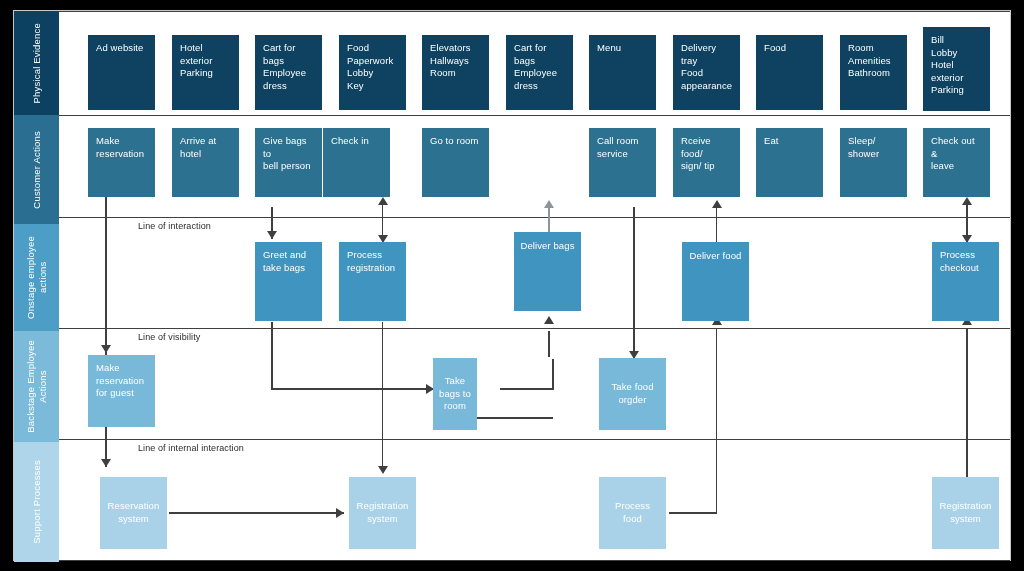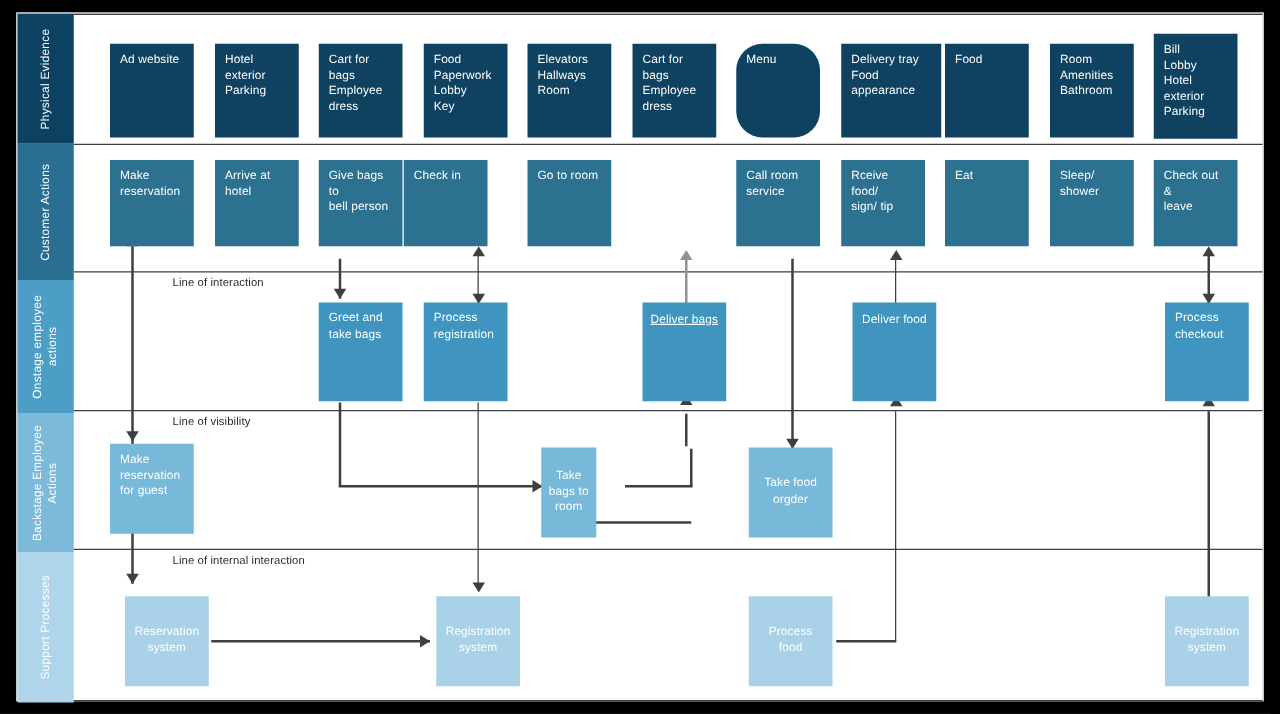--- a/index.html
+++ b/index.html
@@ -188,22 +188,22 @@
   <div class="box" style="left:325px; top:24px; width:67px; height:75px; background:#0e4260;">Food
 Paperwork
 Lobby
 Key</div>
   <div class="box" style="left:408px; top:24px; width:67px; height:75px; background:#0e4260;">Elevators
 Hallways
 Room</div>
   <div class="box" style="left:492px; top:24px; width:67px; height:75px; background:#0e4260;">Cart for bags
 Employee
 dress</div>
-  <div class="box" style="left:575px; top:24px; width:67px; height:75px; background:#0e4260;border-radius:21px;">Menu</div>
-  <div class="box" style="left:659px; top:24px; width:80px; height:75px; background:#0e4260;">Delivery tray
+  <div class="box" style="left:575px; top:24px; width:67px; height:75px; background:#0e4260;">Menu</div>
+  <div class="box" style="left:659px; top:24px; width:67px; height:75px; background:#0e4260;">Delivery tray
 Food
 appearance</div>
   <div class="box" style="left:742px; top:24px; width:67px; height:75px; background:#0e4260;">Food</div>
   <div class="box" style="left:826px; top:24px; width:67px; height:75px; background:#0e4260;">Room
 Amenities
 Bathroom</div>
   <div class="box" style="left:909px; top:16px; width:67px; height:84px; background:#0e4260;">Bill
 Lobby
 Hotel
 exterior
@@ -224,21 +224,21 @@
   <div class="box" style="left:742px; top:117px; width:67px; height:69px; background:#2c718f;">Eat</div>
   <div class="box" style="left:826px; top:117px; width:67px; height:69px; background:#2c718f;">Sleep/
 shower</div>
   <div class="box" style="left:909px; top:117px; width:67px; height:69px; background:#2c718f;">Check out &amp;
 leave</div>
 
   <div class="box" style="left:241px; top:231px; width:67px; height:79px; background:#3f95bf;">Greet and
 take bags</div>
   <div class="box" style="left:325px; top:231px; width:67px; height:79px; background:#3f95bf;">Process
 registration</div>
-  <div class="box center" style="left:500px; top:231px; width:67px; height:79px; background:#3f95bf; align-items:flex-start; padding-top:8px;text-decoration:underline;">Deliver bags</div>
+  <div class="box center" style="left:500px; top:221px; width:67px; height:79px; background:#3f95bf; align-items:flex-start; padding-top:8px;">Deliver bags</div>
   <div class="box center" style="left:668px; top:231px; width:67px; height:79px; background:#3f95bf; align-items:flex-start; padding-top:8px;">Deliver food</div>
   <div class="box" style="left:918px; top:231px; width:67px; height:79px; background:#3f95bf;">Process
 checkout</div>
 
   <div class="box" style="left:74px; top:344px; width:67px; height:72px; background:#78b8d8;">Make
 reservation
 for guest</div>
   <div class="box center" style="left:419px; top:347px; width:44px; height:72px; background:#78b8d8;">Take bags to
 room</div>
   <div class="box center" style="left:585px; top:347px; width:67px; height:72px; background:#78b8d8;">Take food

